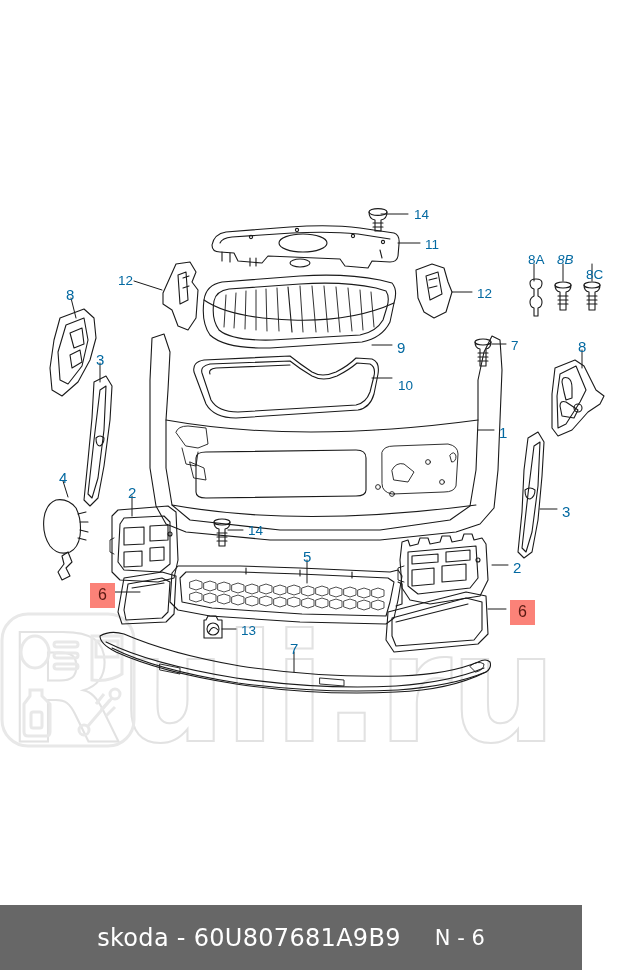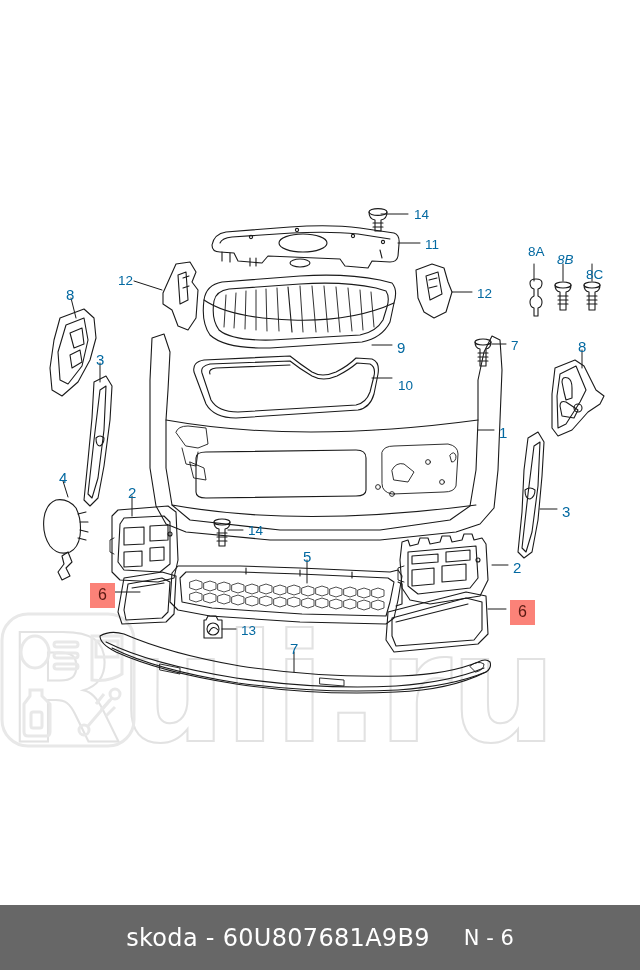--- a/index.html
+++ b/index.html
@@ -53,21 +53,21 @@
     color:transparent;
     -webkit-text-stroke:2px #e2e2e2;
     line-height:1;
     white-space:nowrap;
   }
   #wm-logo{position:absolute;left:4px;top:4px;width:136px;height:136px;}
 
   
   #footer{
     position:absolute;left:0;top:905px;
-    width:640px;height:65px;
+    width:582px;height:65px;
     background:#676767;
     display:flex;align-items:center;justify-content:center;
   }
   #footer .ftxt{
     color:#ffffff;
     font-family:"DejaVu Sans", sans-serif;
     font-size:24px;
     letter-spacing:.3px;
     white-space:nowrap;
   }
@@ -400,21 +400,21 @@
         </g>
 
       </g>
     </svg>
 
     <div id="callout-layer">
         <div class="callout small" style="left: 414px; top: 208px;">14</div>
         <div class="callout small" style="left: 425px; top: 238px;">11</div>
         <div class="callout small" style="left: 118px; top: 274px;">12</div>
         <div class="callout small" style="left: 477px; top: 287px;">12</div>
-        <div class="callout small" style="left: 528px; top: 245px;">8A</div>
+        <div class="callout small" style="left: 528px; top: 253px;">8A</div>
         <div class="callout small" style="left: 557px; top: 253px; font-style: italic;">8B</div>
         <div class="callout small" style="left: 586px; top: 268px;">8C</div>
         <div class="callout" style="left: 66px; top: 287px;">8</div>
         <div class="callout" style="left: 578px; top: 339px;">8</div>
         <div class="callout" style="left: 96px; top: 352px;">3</div>
         <div class="callout" style="left: 397px; top: 340px;">9</div>
         <div class="callout small" style="left: 511px; top: 339px;">7</div>
         <div class="callout small" style="left: 398px; top: 373px; margin-top: 6px;">10</div>
         <div class="callout" style="left: 499px; top: 425px;">1</div>
         <div class="callout" style="left: 59px; top: 470px;">4</div>

